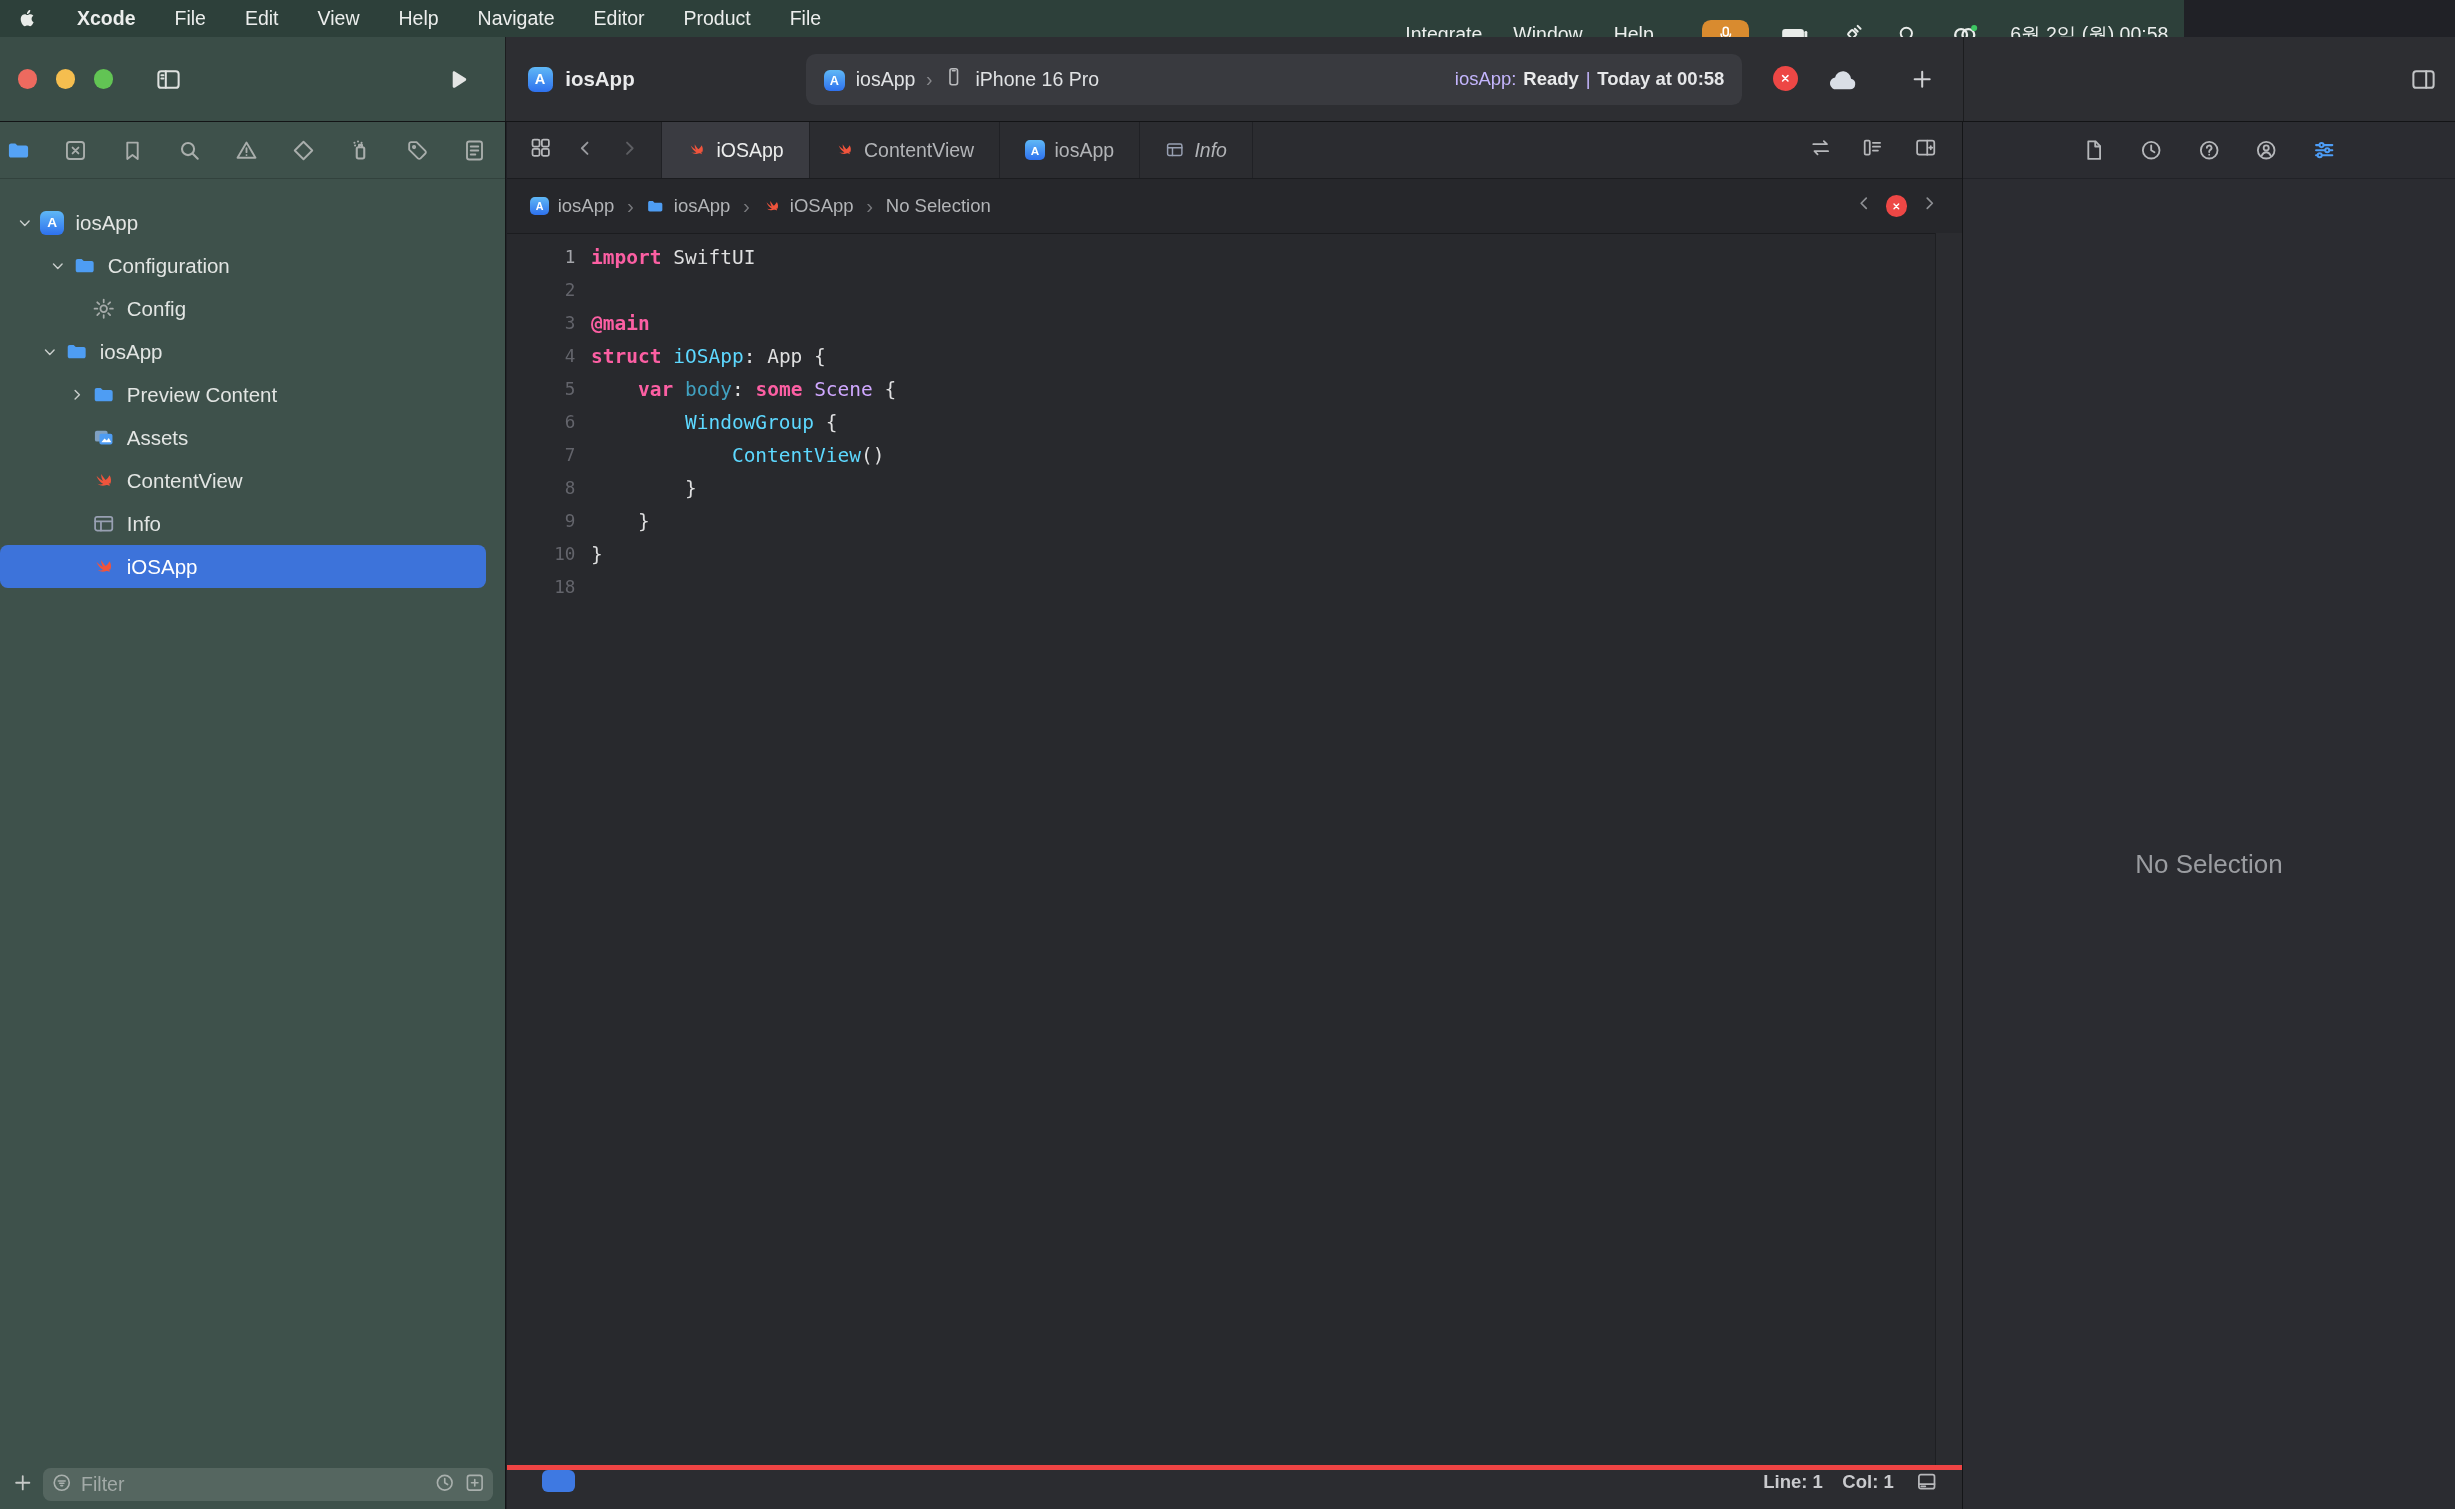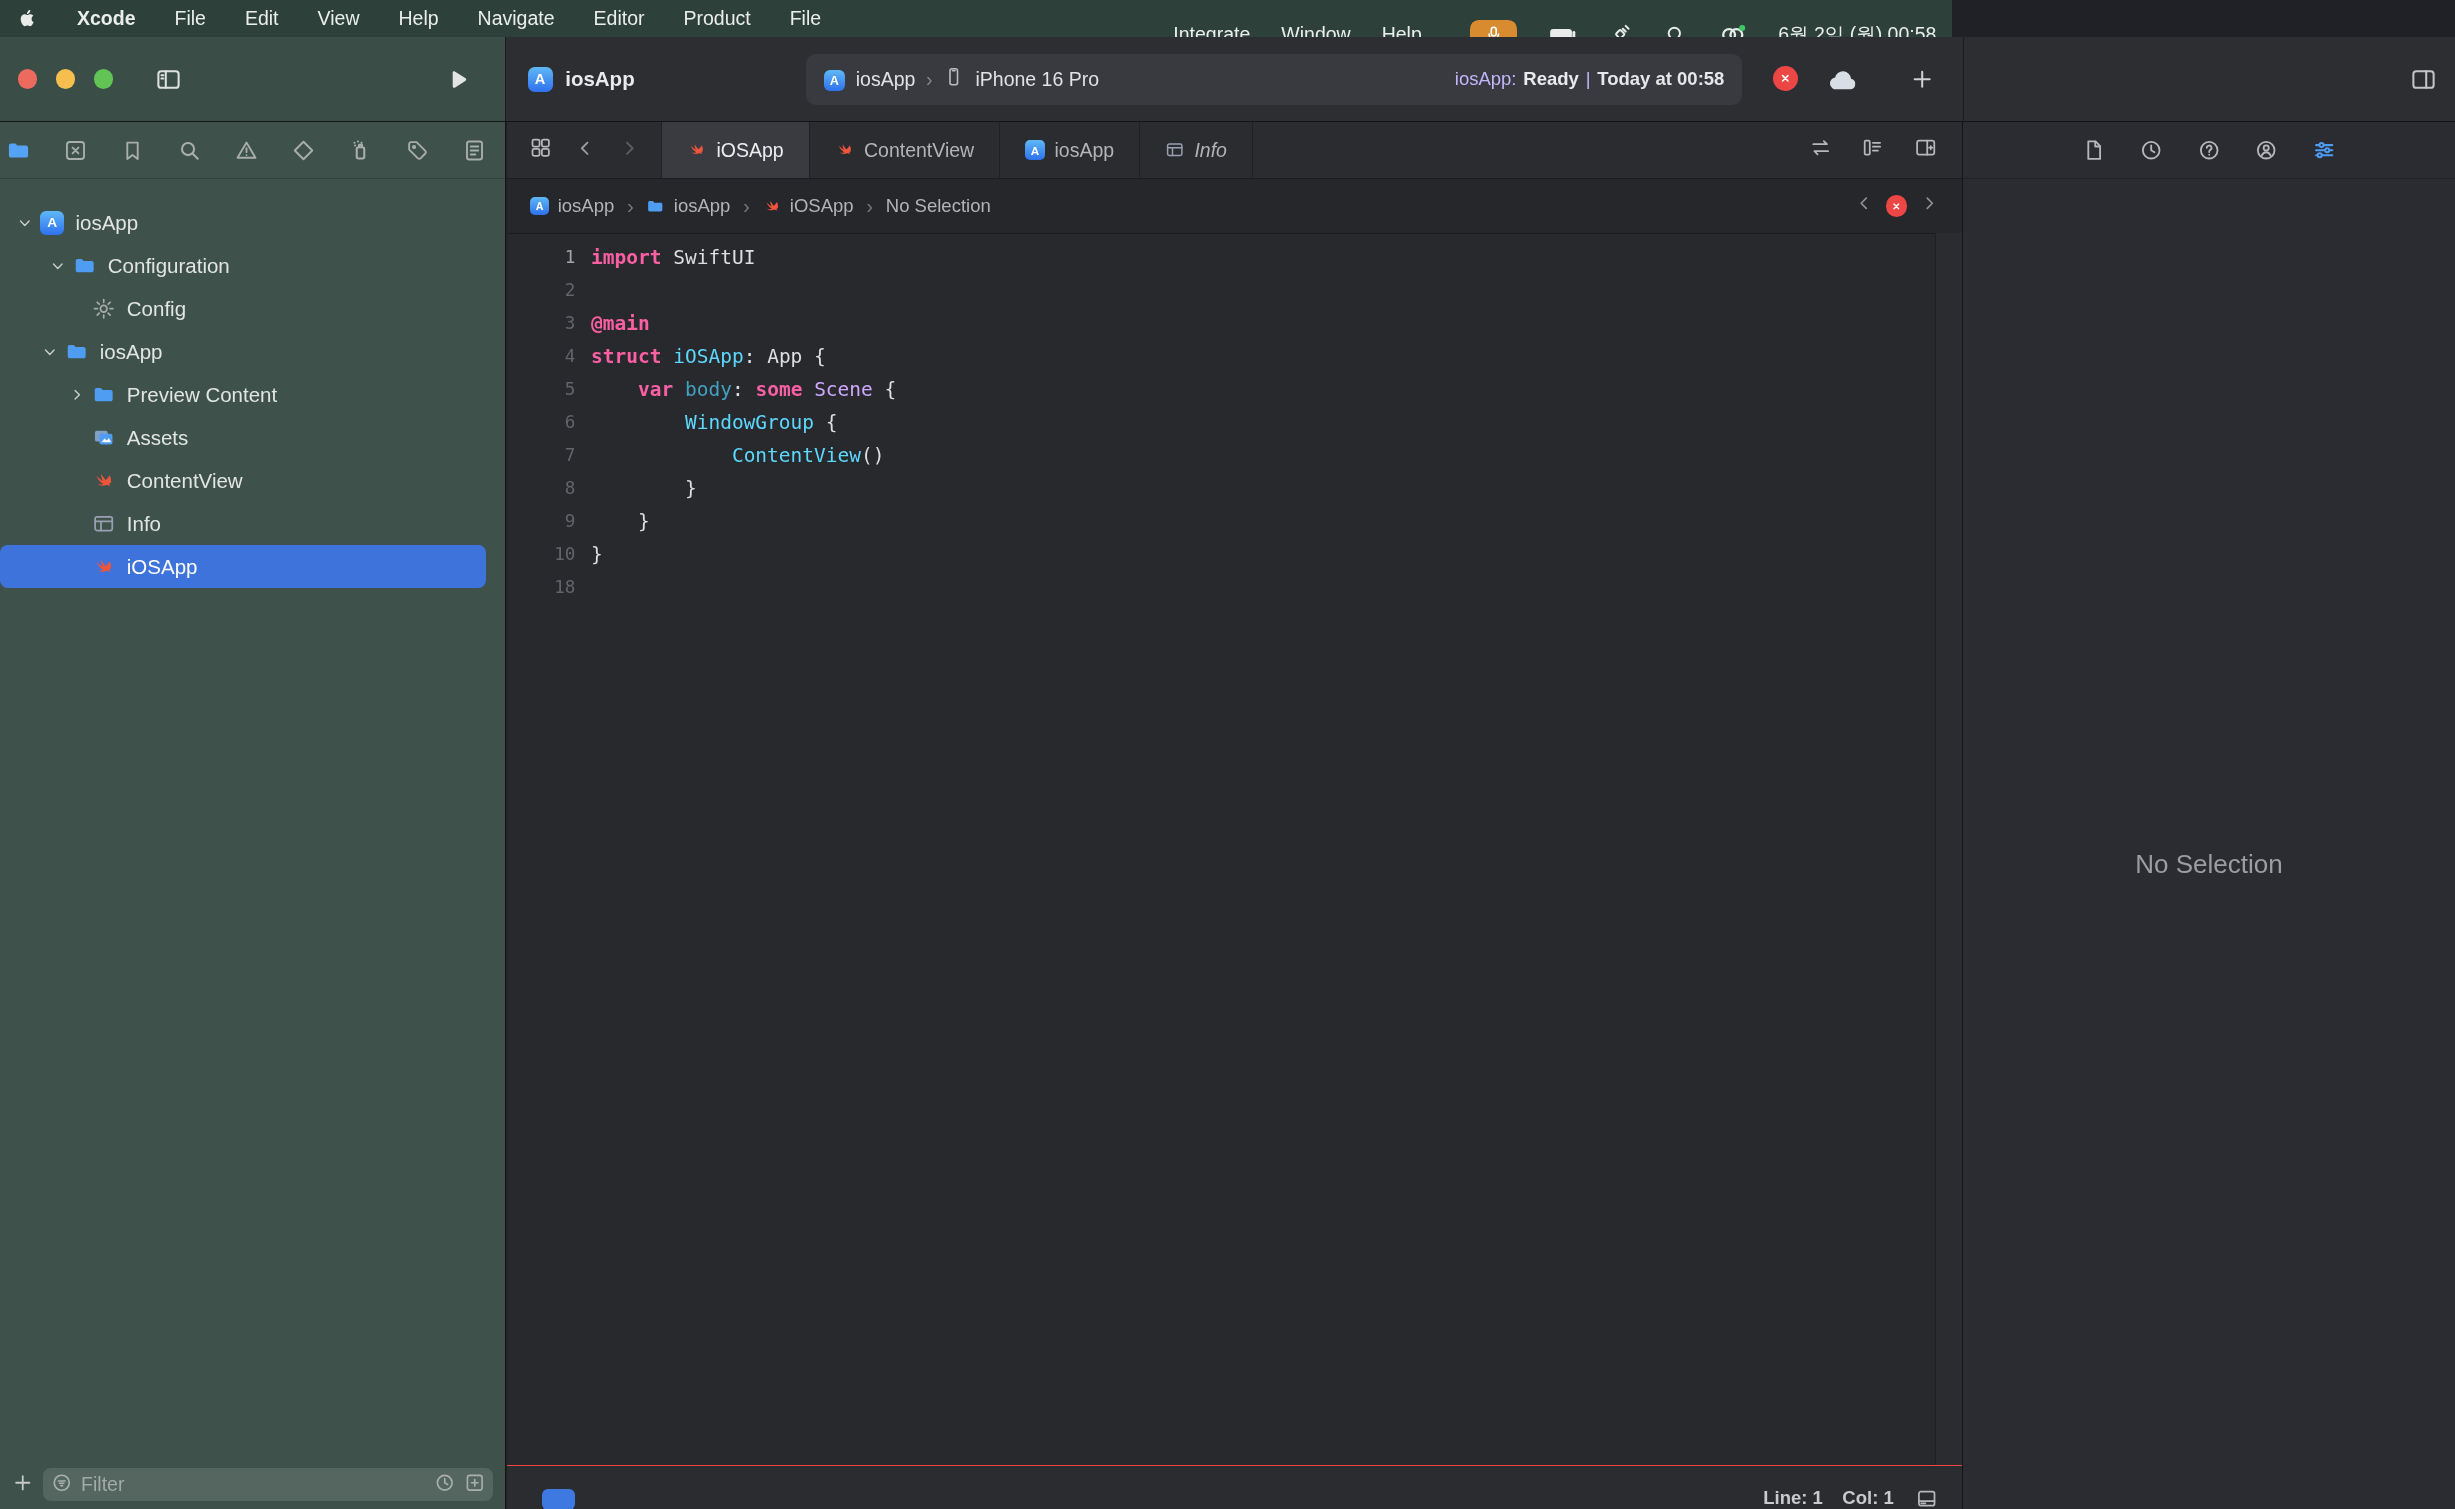--- a/index.html
+++ b/index.html
@@ -1,20 +1,20 @@
 <!DOCTYPE html>
 <html style="--selection-blue: #3d73da; --folder-blue: #4e9df3; --swift-orange: #f0543c; --error-red: #ed4745; --mic-orange: #d98b2f; --table-gray: #98a0b2; --gear-gray: #a6abaa; --keyword-pink: #fc5fa3; --type-cyan: #5dd8ff; --member-teal: #41a1c0; --sdk-purple: #d0a8ff;"><head>
 <meta charset="utf-8">
 <style>
   *{margin:0;padding:0;box-sizing:border-box;}
   html,body{width:2456px;height:1510px;background:#202126;font-family:"Liberation Sans",sans-serif;overflow:hidden;}
   #root{position:absolute;inset:0;width:2456px;height:1510px;}
 
   
-  .menubar{position:absolute;left:0;top:0;width:1952px;height:37px;background:#2d403a;display:flex;justify-content:space-between;align-items:center;color:#eceeed;font-size:19.5px;padding:0 15.6px;}
+  .menubar{position:absolute;left:0;top:0;width:2184px;height:37px;background:#2d403a;display:flex;justify-content:space-between;align-items:center;color:#eceeed;font-size:19.5px;padding:0 15.6px;}
   .mb-left,.mb-right{display:flex;align-items:center;gap:39px;height:100%;}
   .mb-right{gap:31px;margin-top:32px;}
   .menu-items{display:contents;}
   .menu-item{cursor:default;white-space:nowrap;}
   .menu-item.app-name{font-weight:bold;}
   .mb-apple{display:flex;align-items:center;}
   .mic-pill{width:47px;height:29px;border-radius:8.8px;background:var(--mic-orange);display:flex;align-items:center;justify-content:center;margin-left:17.6px;}
   .mbi{display:flex;align-items:center;}
   .mb-clock{white-space:nowrap;}
 
@@ -74,21 +74,21 @@
   .code-line{display:flex;height:33px;font-family:"DejaVu Sans Mono",monospace;font-size:19.5px;line-height:33px;}
   .gutter{width:84px;text-align:right;padding-right:15.6px;color:#63646b;font-size:17.6px;flex:none;}
   .gutter.cur{color:#a4a5aa;}
   .code-text{white-space:pre;color:#dfdfe0;}
   .tok-kw{color:var(--keyword-pink);font-weight:bold;}
   .tok-ty{color:var(--type-cyan);}
   .tok-mem{color:var(--member-teal);}
   .tok-sdk{color:var(--sdk-purple);}
   .tok-pl{color:#dfdfe0;}
   .scroll-strip{position:absolute;top:111px;bottom:45px;right:0;width:27px;background:#2b2c30;border-left:1px solid #1e1f22;}
-  .editor-status{position:absolute;bottom:0;left:0;right:0;height:45px;background:#2b2c30;border-top:1px solid #ef4444;display:flex;align-items:flex-end;padding:0 23.4px;font-size:18.5px;color:#c9cacd;}
+  .editor-status{position:absolute;bottom:0;left:0;right:0;height:45px;background:#2b2c30;border-top:5px solid #ef4444;display:flex;align-items:flex-start;padding:0 23.4px;font-size:18.5px;color:#c9cacd;}
   .focus-capsule{width:33px;height:21.5px;border-radius:5.9px;background:#3e79e2;margin-left:11.7px;}
   .pos-group{margin-left:auto;display:flex;align-items:center;gap:19.5px;font-weight:bold;}
   .pos-group .lay{margin-left:2px;display:flex;align-items:center;}
 
   
   .inspector{position:absolute;left:1962px;top:122px;width:493px;bottom:0;background:#2b2c31;border-left:1px solid #141517;}
   .insp-strip{height:57px;display:flex;align-items:center;justify-content:center;gap:33px;border-bottom:1px solid #212227;}
   .insp-empty{position:absolute;top:727px;left:0;width:100%;text-align:center;font-size:26px;color:#9b9da1;}
 
   .app-badge{display:inline-flex;align-items:center;justify-content:center;background:linear-gradient(180deg,#5fb8f6,#2e71ee);color:#fff;font-weight:bold;font-family:"Liberation Sans",sans-serif;}

